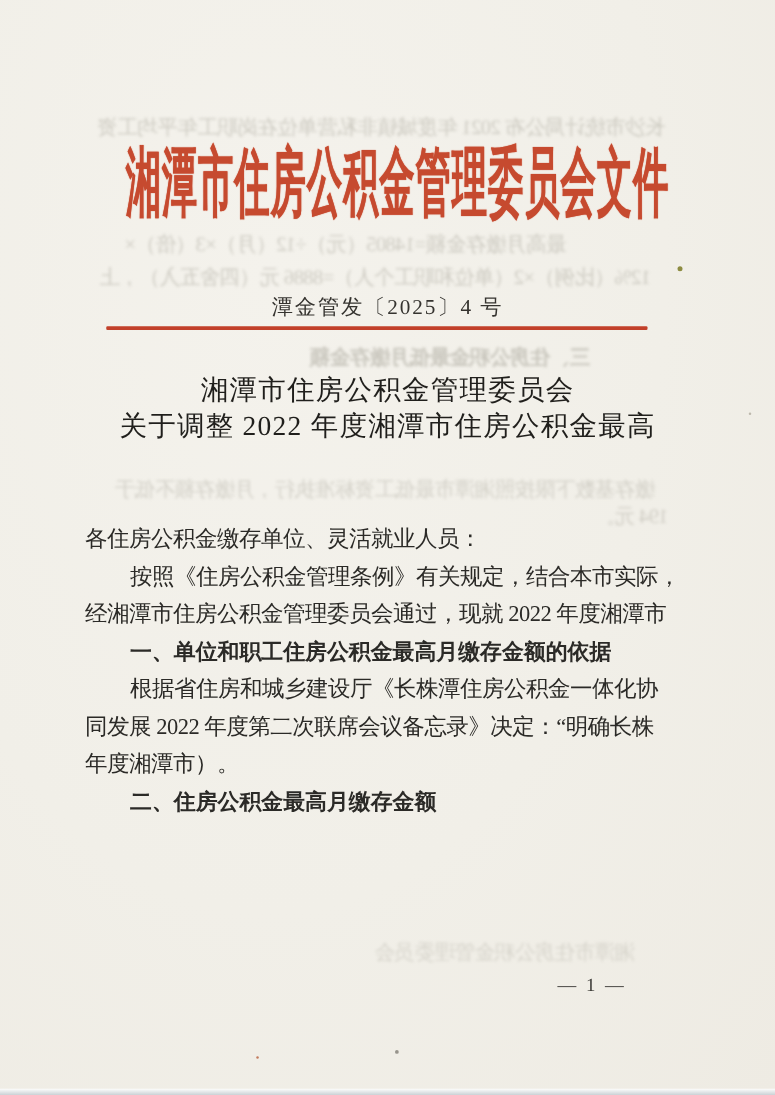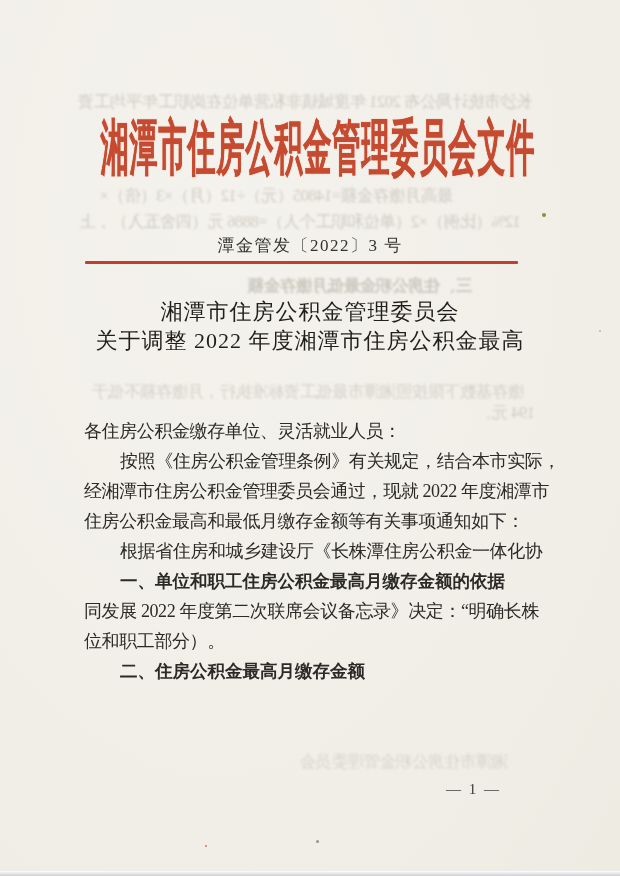--- a/index.html
+++ b/index.html
@@ -78,21 +78,21 @@
     font-weight: normal;
     font-size: 22px;
     line-height: 29px;
     letter-spacing: 1px;
     color: #201f1c;
   }
 
   
   .body-text {
     position: absolute;
-    top: 416px; left: 84px;
+    top: 416px; left: 68px;
     width: 462px;
     font-size: 18px;
     line-height: 30px;
     letter-spacing: -0.4px;
     color: #2b2a27;
   }
   .body-text .line { white-space: nowrap; }
   .line.indent { padding-left: 36px; }
   .line.bold {
     font-weight: bold;
@@ -131,39 +131,38 @@
   <span class="bleed bt3">12%（比例）×2（单位和职工个人）=8886 元（四舍五入），上</span>
   <span class="bleed bt4">三、住房公积金最低月缴存金额</span>
   <span class="bleed bt5">缴存基数下限按照湘潭市最低工资标准执行，月缴存额不低于</span>
   <span class="bleed bt6">194 元。</span>
   <span class="bleed bt7">湘潭市住房公积金管理委员会</span>
 
   <div class="org-title-wrap">
     <span class="org-title">湘潭市住房公积金管理委员会文件</span>
   </div>
 
-  <div class="doc-number">潭金管发〔2022〕3 号</div>
+  <div class="doc-number">潭金管发〔2025〕4 号</div>
 
   <div class="red-line"></div>
 
   <div class="doc-title">
     <div>湘潭市住房公积金管理委员会</div>
     <div>关于调整 2022 年度湘潭市住房公积金最高</div>
   </div>
 
   <div class="body-text">
 
   <div class="line">各住房公积金缴存单位、灵活就业人员：</div>
       <div class="line indent">按照《住房公积金管理条例》有关规定，结合本市实际，</div>
       <div class="line">经湘潭市住房公积金管理委员会通过，现就 2022 年度湘潭市</div>
-      <div class="line">住房公积金最高和最低月缴存金额等有关事项通知如下：</div>
+      <div class="line indent bold">一、单位和职工住房公积金最高月缴存金额的依据</div>
       <div class="line indent">根据省住房和城乡建设厅《长株潭住房公积金一体化协</div>
-      <div class="line indent bold">一、单位和职工住房公积金最高月缴存金额的依据</div>
       <div class="line">同发展 2022 年度第二次联席会议备忘录》决定：“明确长株</div>
-      <div class="line">位和职工部分）。</div>
+      <div class="line">年度湘潭市）。</div>
       <div class="line indent bold">二、住房公积金最高月缴存金额</div>
     </div>
 
   <div class="page-number">— 1 —</div>
 
   <span class="speck sp1"></span>
   <span class="speck sp2"></span>
   <span class="speck sp3"></span>
   <span class="speck sp4"></span>
   <div class="scan-edge-bottom"></div>

